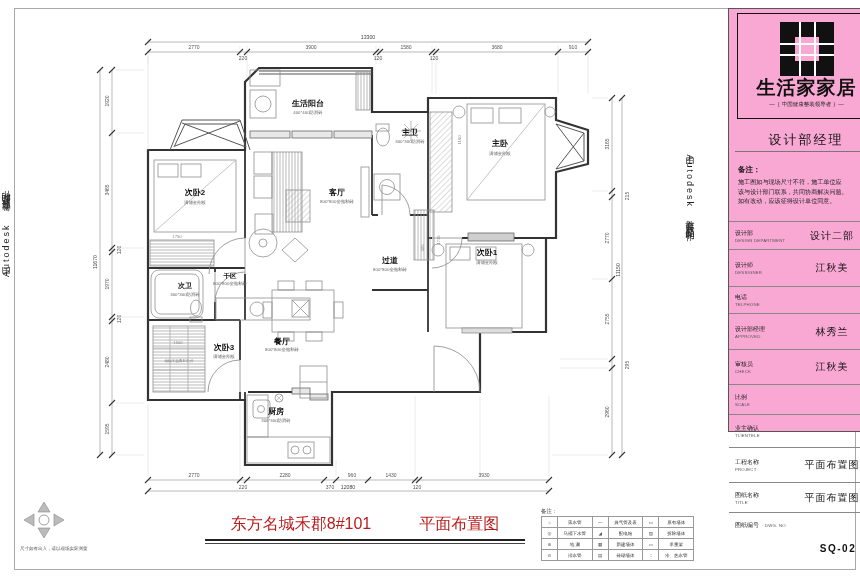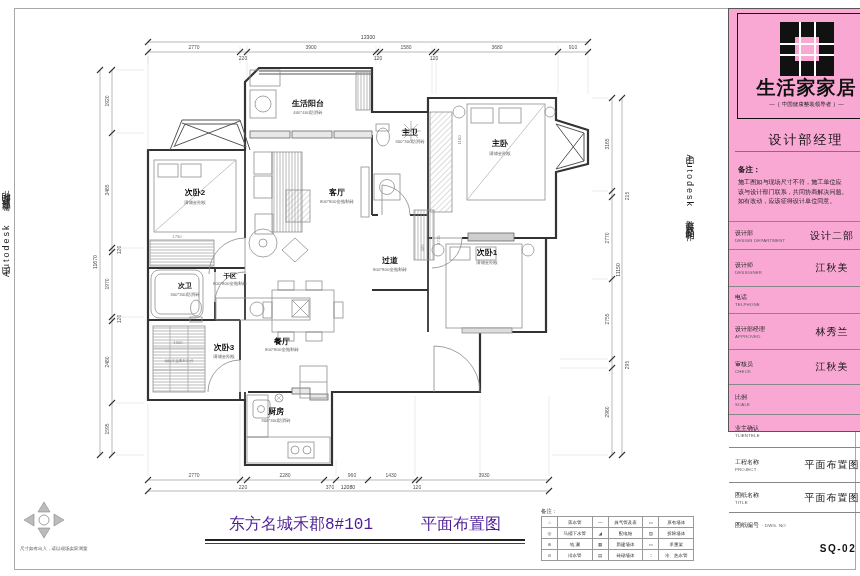--- a/index.html
+++ b/index.html
@@ -7,21 +7,21 @@
        font-family:"Liberation Sans",sans-serif;color:#1a1a1a;}
   .frame{position:absolute;left:14px;top:8px;width:840px;height:560px;border:1px solid #a9a9a9;}
   
   .wm{position:absolute;font-size:9px;letter-spacing:2px;color:#222;writing-mode:vertical-rl;}
   .wm.left{left:0px;top:205px;transform:rotate(180deg);}
   .wm.right{left:683px;top:148px;}
   
   #plan{position:absolute;left:0;top:0;}
   
   .sheet-title{position:absolute;left:205px;top:514px;width:320px;text-align:center;}
-  .sheet-title .t{font-family:Liberation Mono, monospace;font-size:16px;color:#4c1d95;
+  .sheet-title .t{font-family:Liberation Sans, sans-serif;font-size:16px;color:#b91c1c;
                   display:flex;justify-content:center;gap:48px;white-space:nowrap;}
   .sheet-title .u1{margin-top:4px;border-top:2.2px solid #222;}
   .sheet-title .u2{margin-top:2px;border-top:1px solid #444;}
   
   .corner{position:absolute;left:20px;top:500px;width:120px;}
   .corner .note{font-size:4.5px;color:#555;margin-top:2px;white-space:nowrap;}
   
   .legend{position:absolute;left:541px;top:508px;width:153px;font-size:4.5px;color:#333;}
   .legend .cap{font-size:5.5px;margin-bottom:1px;}
   .legend table{border-collapse:collapse;width:100%;}

